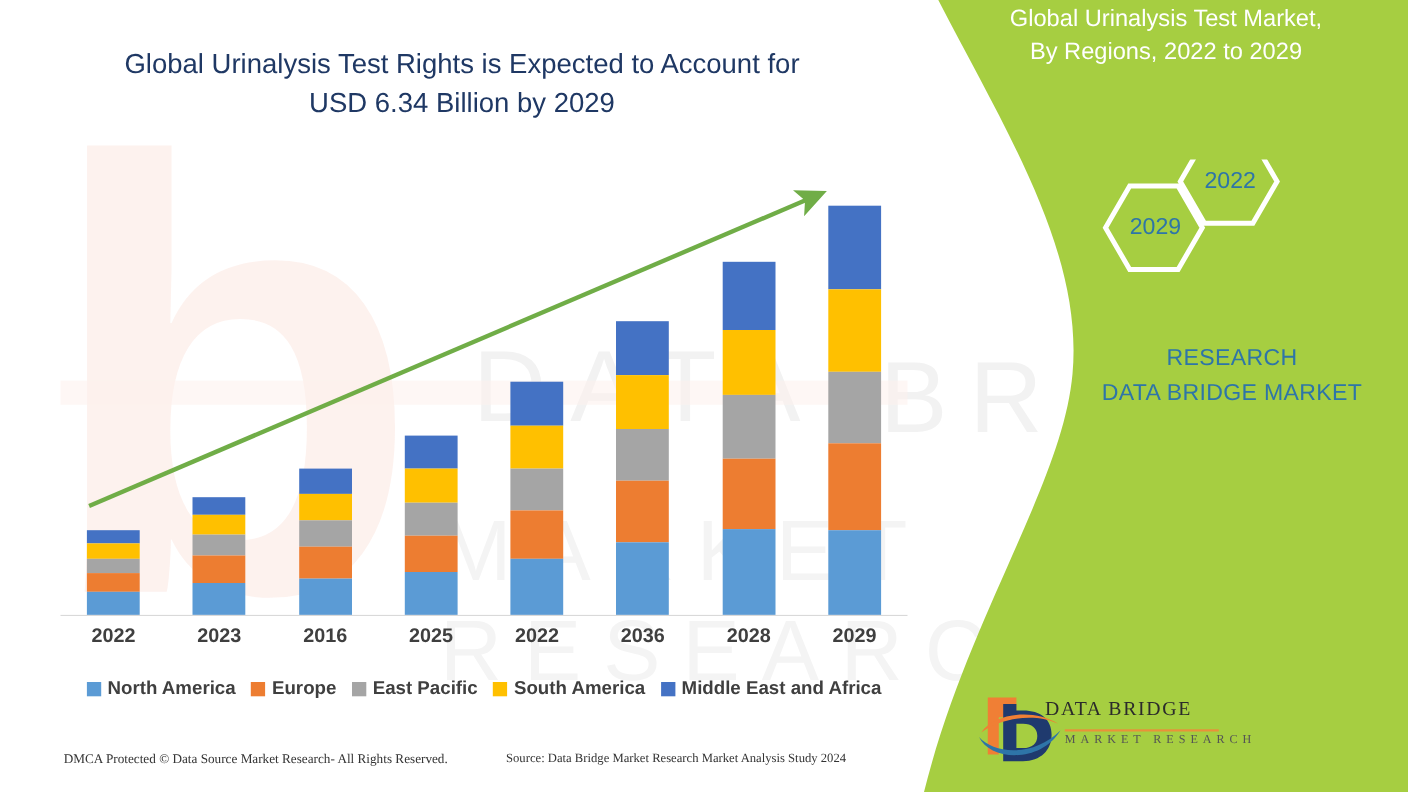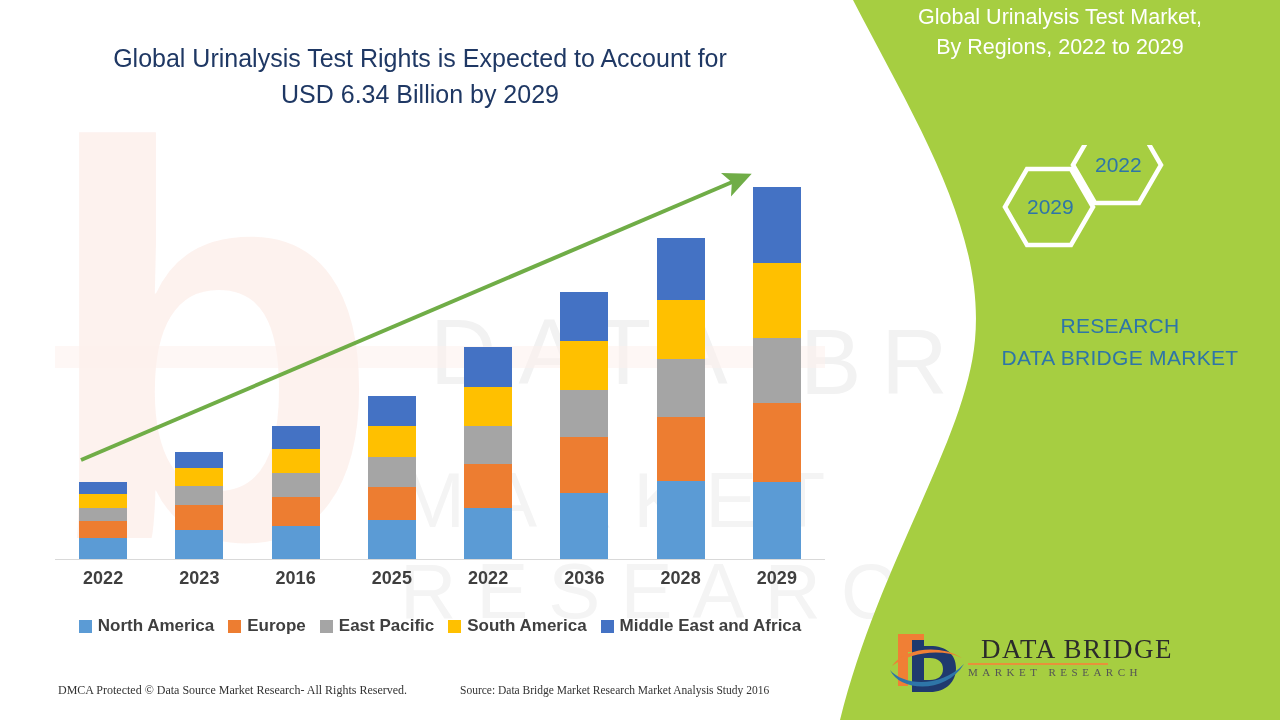--- a/index.html
+++ b/index.html
@@ -58,21 +58,21 @@
   .gp-svg{position:absolute;left:0;top:0;}
   .gp-title{position:absolute;left:840px;top:2px;width:440px;text-align:center;
     color:#ffffff;font-size:21.5px;line-height:30px;}
   .hexwrap{position:absolute;left:975px;top:145px;width:210px;height:130px;}
   .hex-label{position:absolute;color:#2E75A8;font-size:21px;}
   .brand{position:absolute;left:960px;top:310px;width:320px;text-align:center;
     color:#2E75A8;font-size:21px;line-height:32px;letter-spacing:.3px;}
 
   
   #logo{position:absolute;left:890px;top:628px;width:300px;height:70px;}
-  .logo-txt1{position:absolute;left:91px;top:6px;font-size:27px;color:#2b2b2b;
+  .logo-txt1{position:absolute;left:60px;top:6px;font-size:18px;color:#2b2b2b;
     font-family:"Liberation Serif",serif;letter-spacing:1.5px;}
   .logo-txt2{position:absolute;left:78px;top:38px;font-size:11px;color:#555;
     font-family:"Liberation Serif",serif;letter-spacing:4.5px;}
   .logo-rule{position:absolute;left:78px;top:35px;width:140px;height:1.5px;background:#E8913A;}
 </style>
 </head>
 <body>
 
 <div id="stage">
 
@@ -186,21 +186,21 @@
         <span class="lg-swatch" style="background: rgb(255, 192, 0);"></span>
         <span class="lg-text">South America</span>
       </div>
       <div class="lg-item">
         <span class="lg-swatch" style="background: rgb(68, 114, 196);"></span>
         <span class="lg-text">Middle East and Africa</span>
       </div>
     </div>
 
   <div class="footer-left">DMCA Protected © Data Source Market Research- All Rights Reserved.</div>
-  <div class="footer-right">Source: Data Bridge Market Research Market Analysis Study 2016</div>
+  <div class="footer-right">Source: Data Bridge Market Research Market Analysis Study 2024</div>
 
   <div id="greenpanel">
     <svg class="gp-svg" width="460" height="720" viewBox="0 0 460 720">
       <path d="M33,0 C95,120 165,230 155,340 C146,440 60,560 20,720 L460,720 L460,0 Z" fill="#A6CE41"></path>
     </svg>
   </div>
 
   <div class="gp-title">
     <div>Global Urinalysis Test Market,</div>
     <div>By Regions, 2022 to 2029</div>

